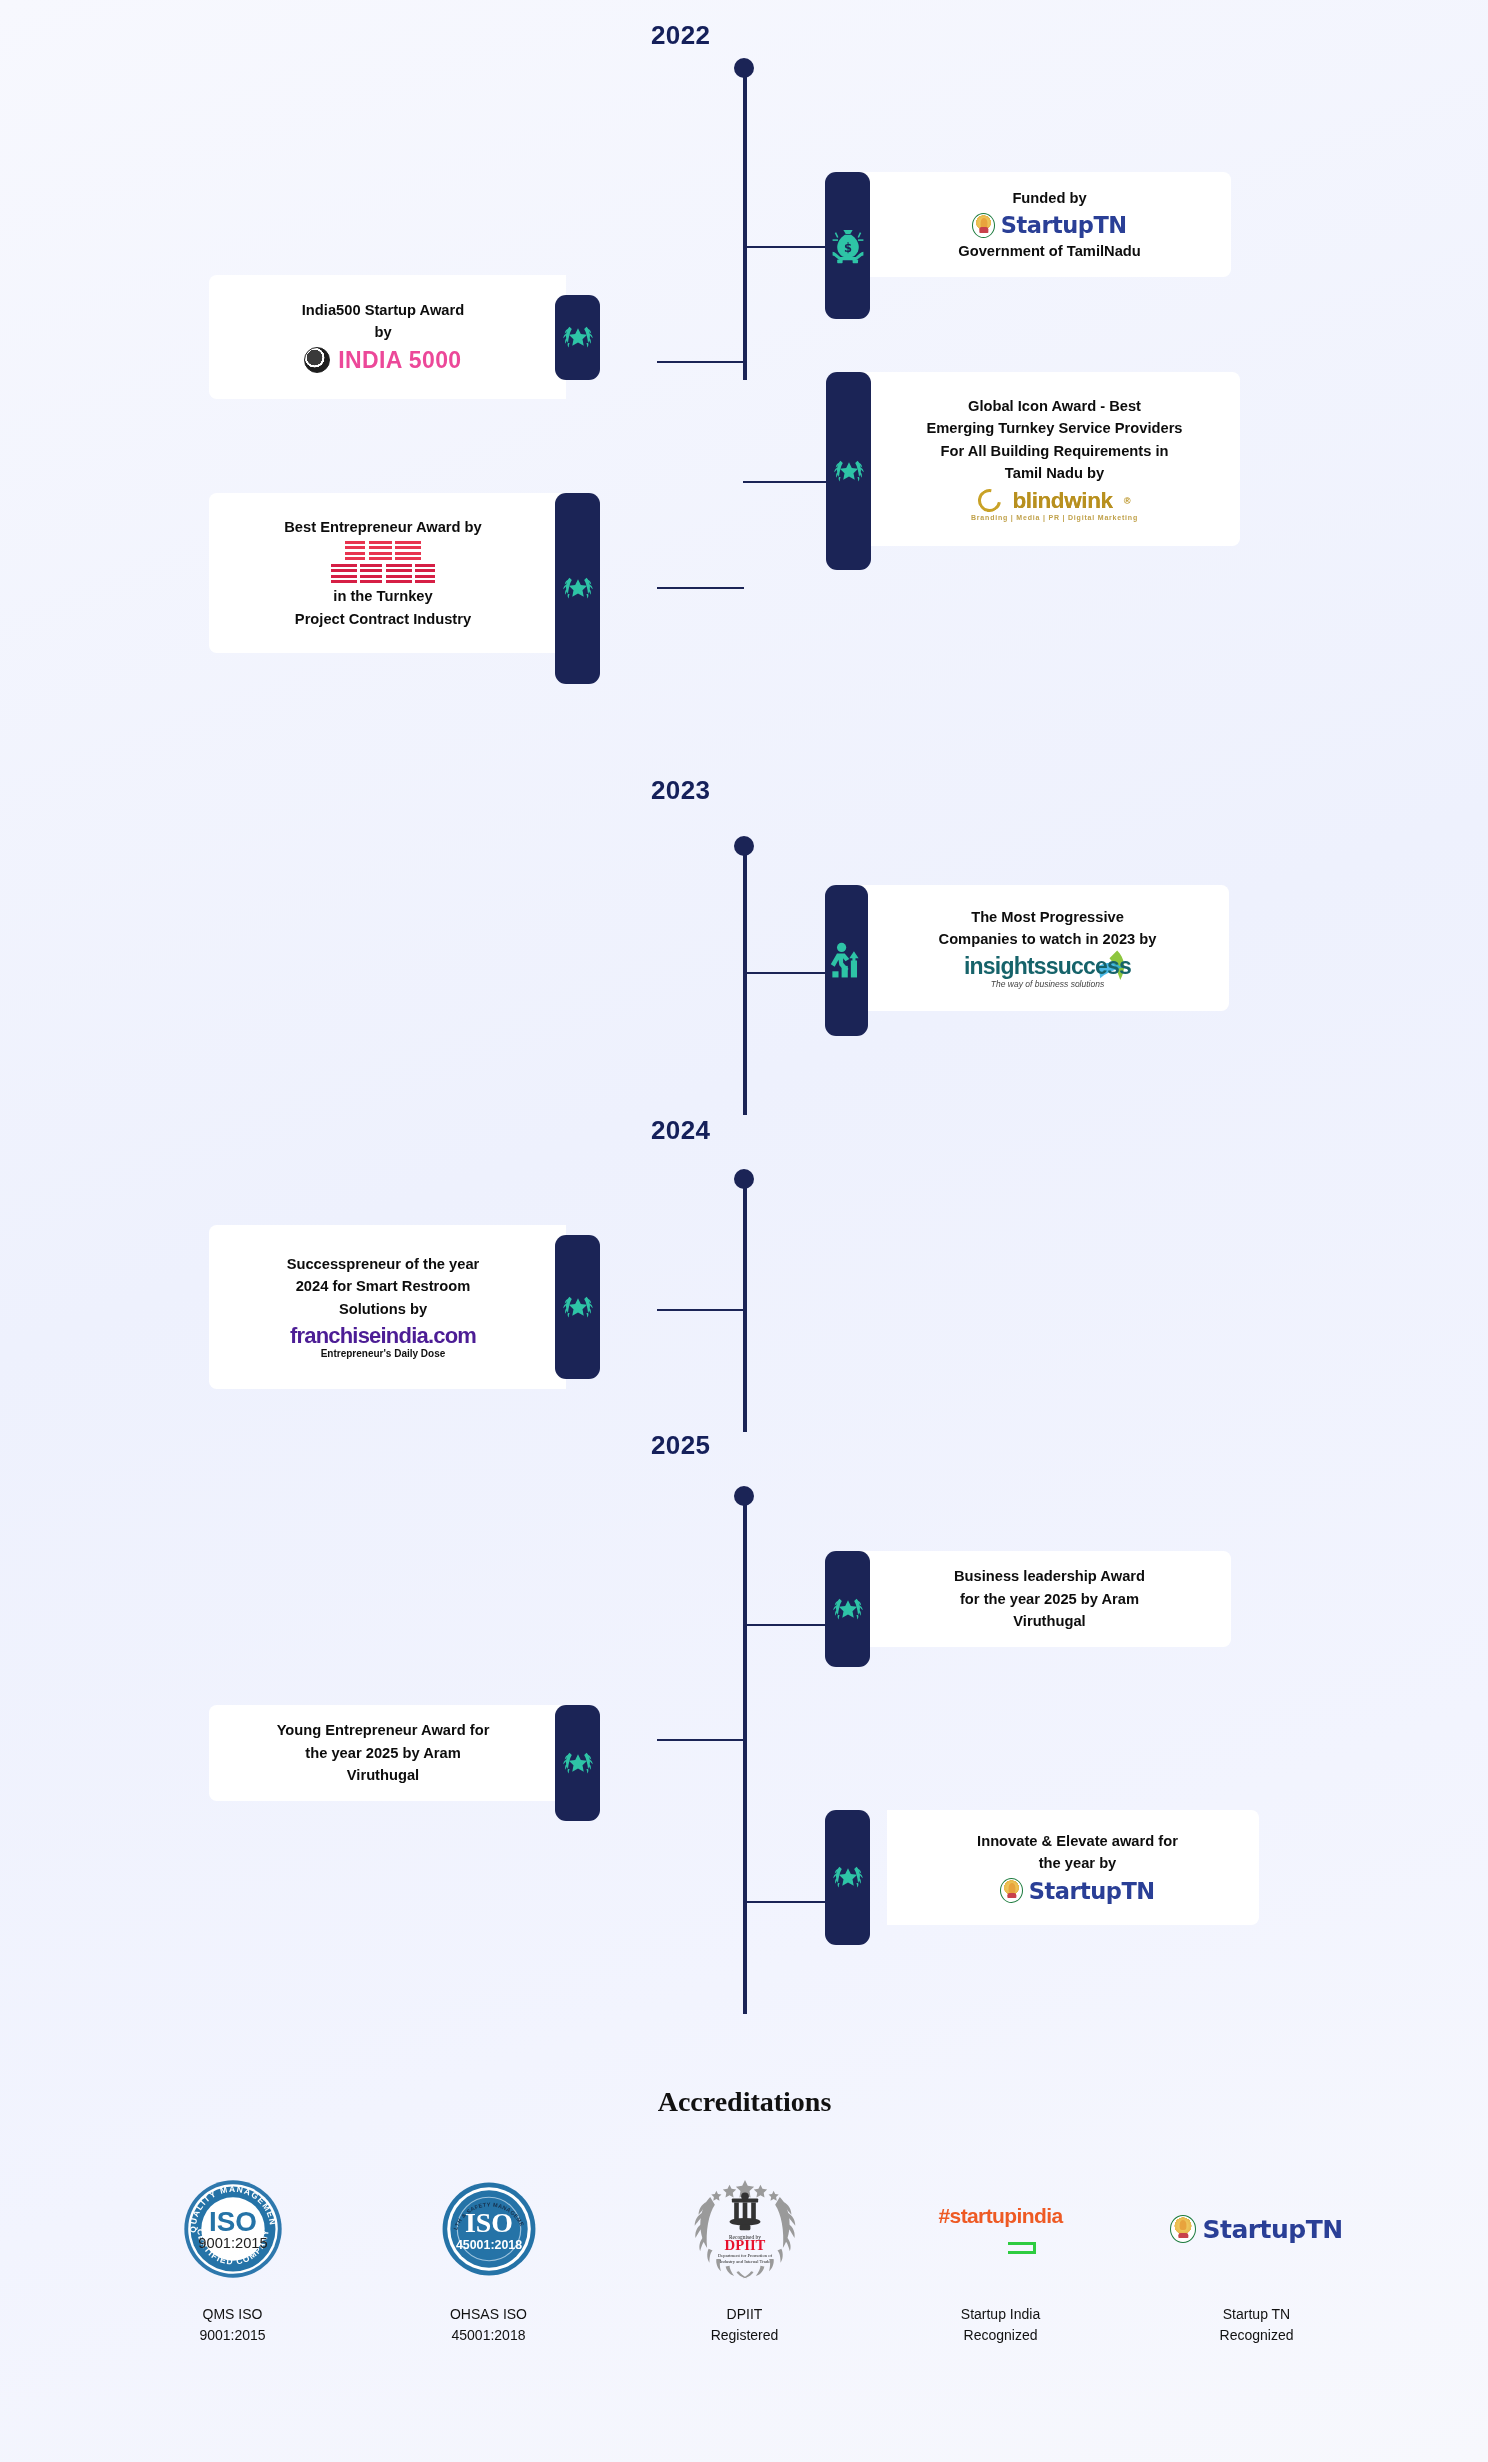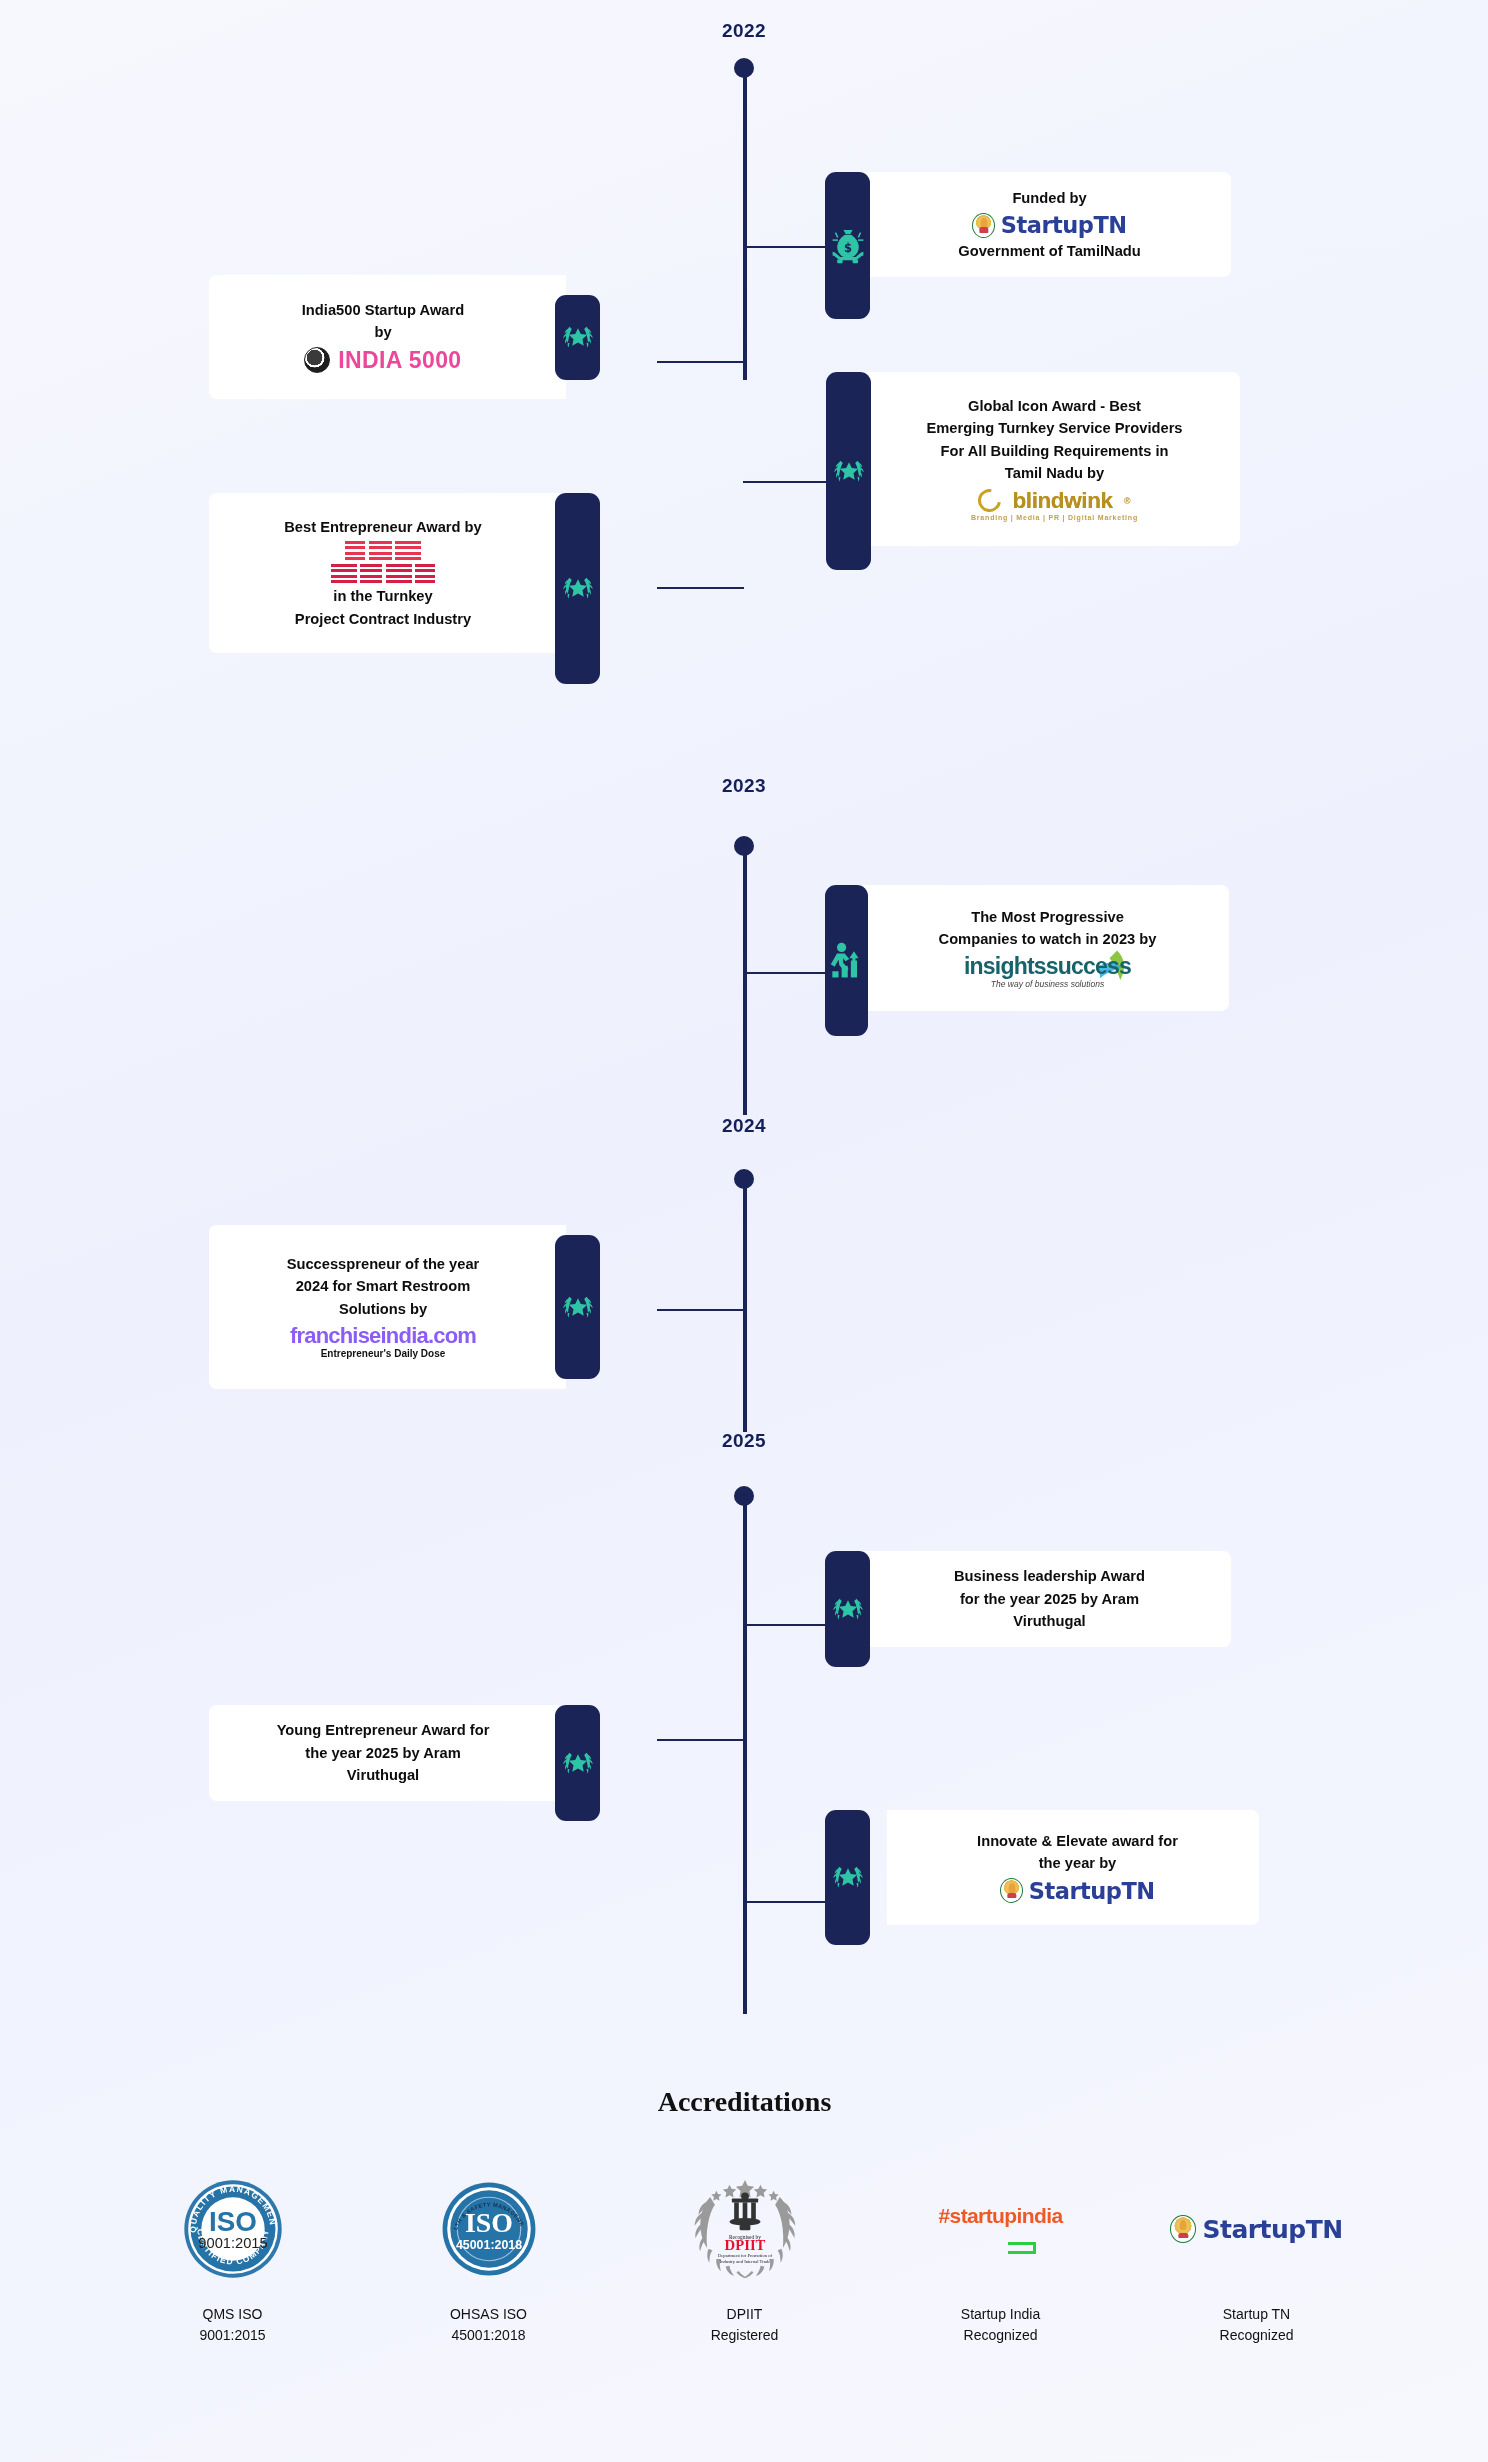--- a/index.html
+++ b/index.html
@@ -35,25 +35,25 @@
   }
   .connector {
     position: absolute;
     height: 2.3px;
     background: #1b2456;
   }
 
   
   .year {
     position: absolute;
-    font-size: 19px;
+    font-size: 26px;
     font-weight: bold;
     color: #15205a;
     letter-spacing: 0.4px;
-    text-align: center;
+    text-align: left;
     width: 186px;
   }
 
   
   .card {
     position: absolute;
     display: flex;
     align-items: stretch;
   }
   .card.right { flex-direction: row; }
@@ -150,21 +150,21 @@
   .is-word {
     font-size: 23px; font-weight: bold; color: #16636a; letter-spacing: -0.8px;
     position: relative; z-index: 2;
   }
   .is-leaf {
     position: absolute; right: 3.1px; top: -4.7px; width: 34px; height: 34px; z-index: 1;
   }
   .is-tag { font-size: 8.5px; font-style: italic; color: #444; margin-top: -1.6px; z-index: 2; }
 
   .franchise { display: flex; flex-direction: column; align-items: center; }
-  .fr-word { font-size: 22px; font-weight: bold; color: #8b5cf6; letter-spacing: -0.8px; }
+  .fr-word { font-size: 22px; font-weight: bold; color: #4c1d95; letter-spacing: -0.8px; }
   .fr-tag { font-size: 10px; font-weight: bold; color: #111; margin-top: -0.8px; }
 
   
   .acc-title {
     position: absolute;
     width: 100%; text-align: center;
     font-size: 28px; font-weight: bold; color: #111;
   }
   .acc-row {
     position: absolute;

